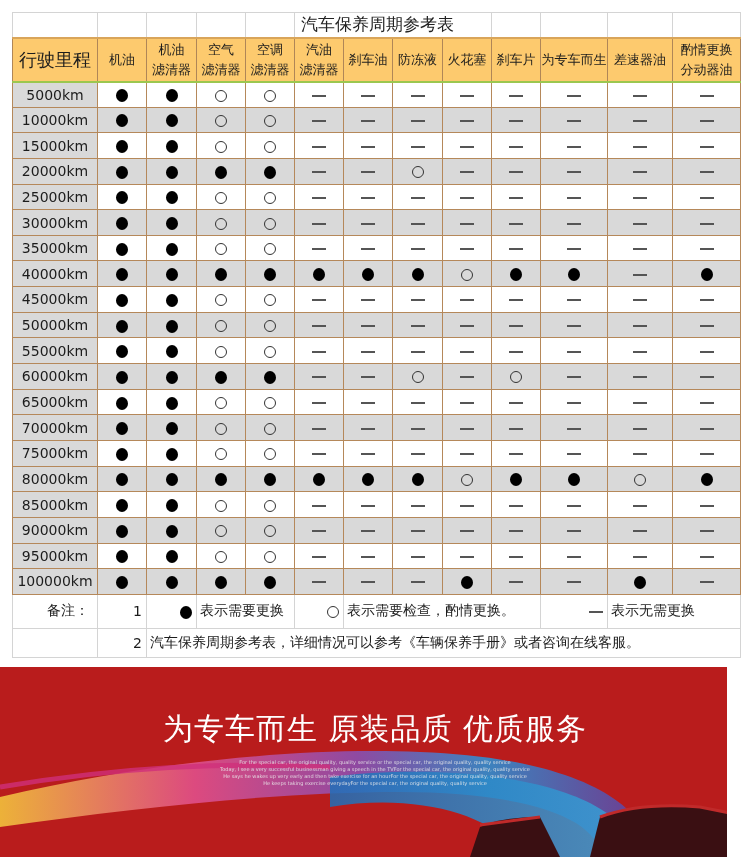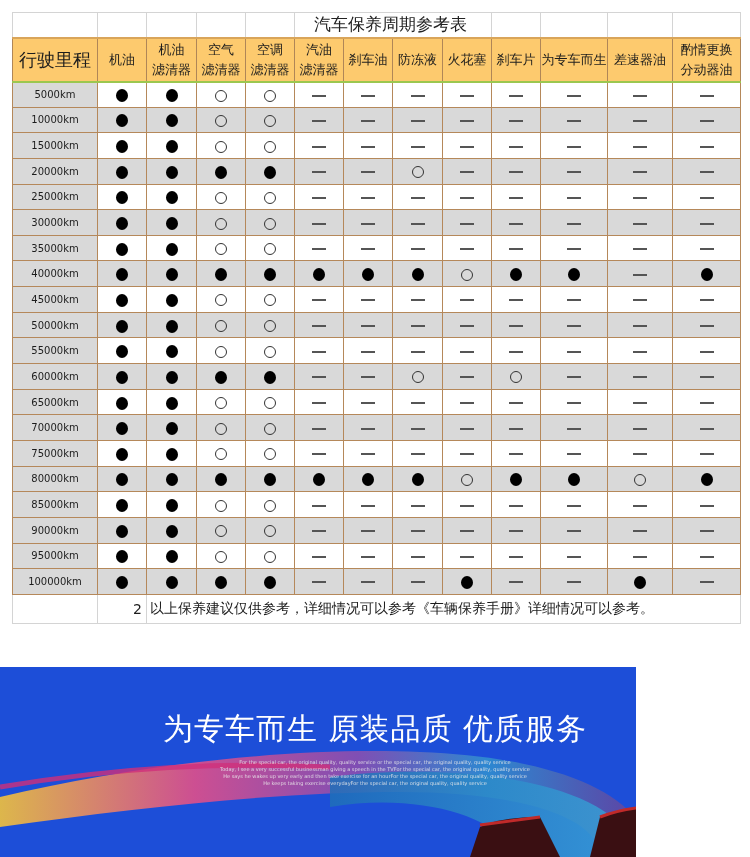--- a/index.html
+++ b/index.html
@@ -5,48 +5,48 @@
   * { box-sizing: border-box; margin: 0; padding: 0; }
   html, body { width: 750px; height: 857px; overflow: hidden; background: #ffffff; }
   body { font-family: "DejaVu Sans", "Liberation Sans", sans-serif; position: relative; }
 
   .sheet { position: absolute; left: 12px; top: 12px; width: 728px; }
   table.grid { border-collapse: collapse; table-layout: fixed; width: 728px; }
   table.grid td { padding: 0; text-align: center; vertical-align: middle; overflow: hidden; white-space: nowrap; }
 
   
   tr.title-row td { height: 25px; border: 1px solid #d4d4d4; background: #fff; }
-  tr.title-row td.title-cell { font-size: 17px; color: #222; text-align: left; padding-left: 19px; border-left: 1px solid #d4d4d4; }
+  tr.title-row td.title-cell { font-size: 17px; color: #222; text-align: left; padding-left: 6px; border-left: 1px solid #d4d4d4; }
 
   
   tr.head-row td { height: 44px; background: #fdca6e; border-left: 1px solid #b08657; border-right: 1px solid #b08657; border-top: 2px solid #d9a55a; border-bottom: 2px solid #9bc74f; font-size: 13px; color: #1c1c1c; line-height: 20px; }
   tr.head-row td.head-first { font-size: 18px; }
 
   
   tr.data-row td { height: 25.65px; border: 1px solid #b5885a; font-size: 13px; color: #1c1c1c; }
-  tr.data-row td.km { background: #d9d9d9; font-size: 10px; }
+  tr.data-row td.km { background: #d9d9d9; font-size: 14px; }
   tr.data-row.odd td { background: #ffffff; }
   tr.data-row.even td { background: #d9d9d9; }
   tr.data-row td.km { background: #d9d9d9; }
 
   .sym { display: inline-block; vertical-align: middle; }
   .sym.full { width: 12px; height: 13px; border-radius: 50%; background: #000; }
   .sym.check { width: 12px; height: 12px; border-radius: 50%; border: 1.5px solid #333; background: transparent; }
   .sym.none { width: 14px; height: 2px; background: #555; }
 
   
   tr.note-row td { height: 34px; border: 1px solid #d4d4d4; background: #fff; font-size: 14px; color: #1c1c1c; }
   tr.note-row2 td { height: 29px; border: 1px solid #d4d4d4; background: #fff; font-size: 14px; color: #1c1c1c; }
   td.note-label { color: #e8221c; text-align: right !important; padding-right: 8px !important; }
   td.num { text-align: right !important; padding-right: 4px !important; }
   td.left { text-align: left !important; padding-left: 3px !important; }
   td.right { text-align: right !important; padding-right: 4px !important; }
 
   
-  .banner { position: absolute; left: 0; top: 667px; width: 636px; height: 190px; background: #1d4ed8; overflow: hidden; }
+  .banner { position: absolute; left: 0; top: 667px; width: 727px; height: 190px; background: #b91c1c; overflow: hidden; }
   .banner-title { position: absolute; left: 0; width: 750px; top: 42px; text-align: center; color: #ffffff; font-size: 30px; letter-spacing: 1px; }
   .banner-sub { position: absolute; left: 200px; width: 350px; top: 92px; text-align: center; color: #eaeaea; font-size: 5px; line-height: 7px; opacity: 0.85; }
   .swoosh { position: absolute; left: 0; top: 0; }
 </style>
 </head>
 <body>
 
 <div class="sheet">
   <table class="grid">
     <colgroup>
@@ -416,24 +416,34 @@
           <td><span class="sym full"></span></td>
           <td><span class="sym none"></span></td>
           <td><span class="sym none"></span></td>
           <td><span class="sym none"></span></td>
           <td><span class="sym full"></span></td>
           <td><span class="sym none"></span></td>
           <td><span class="sym none"></span></td>
           <td><span class="sym full"></span></td>
           <td><span class="sym none"></span></td>
         </tr>
+        <tr class="note-row">
+          <td class="note-label">备注：</td>
+          <td class="num">1</td>
+          <td class="right"><span class="sym full"></span></td>
+          <td class="left" colspan="2">表示需要更换</td>
+          <td class="right"><span class="sym check"></span></td>
+          <td class="left" colspan="4">表示需要检查，酌情更换。</td>
+          <td class="right"><span class="sym none"></span></td>
+          <td class="left" colspan="2">表示无需更换</td>
+        </tr>
         <tr class="note-row2">
           <td></td>
           <td class="num">2</td>
-          <td class="left" colspan="11">以上保养建议仅供参考，详细情况可以参考《车辆保养手册》详细情况可以参考。</td>
+          <td class="left" colspan="11">汽车保养周期参考表，详细情况可以参考《车辆保养手册》或者咨询在线客服。</td>
         </tr>
       </tbody>
   </table>
 </div>
 
 <div class="banner">
   <svg class="swoosh" width="750" height="190" viewBox="0 0 750 190">
     <defs>
       <linearGradient id="gw" x1="0" y1="0" x2="1" y2="0">
         <stop offset="0" stop-color="#f2c23c"></stop>

